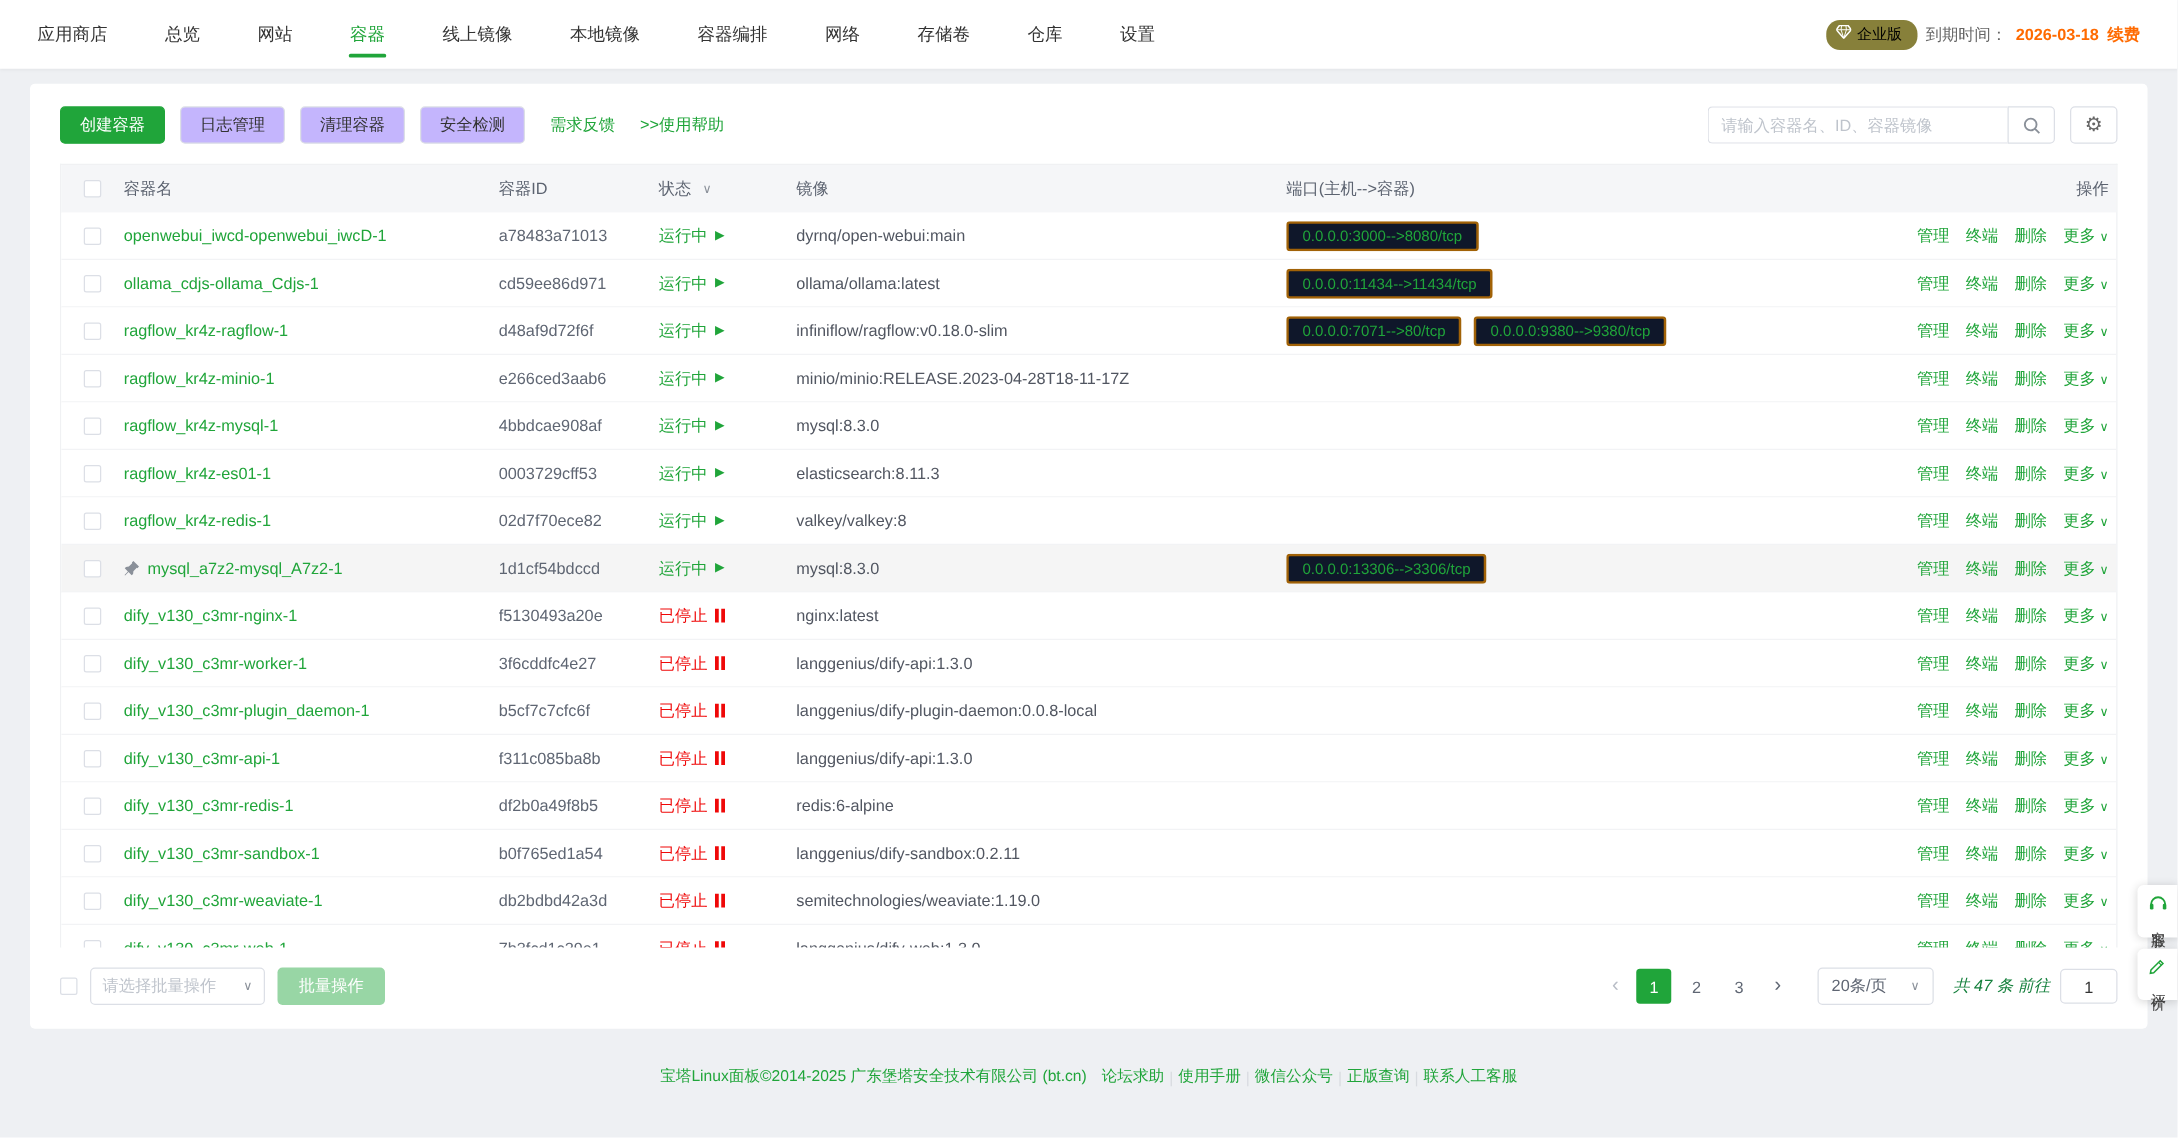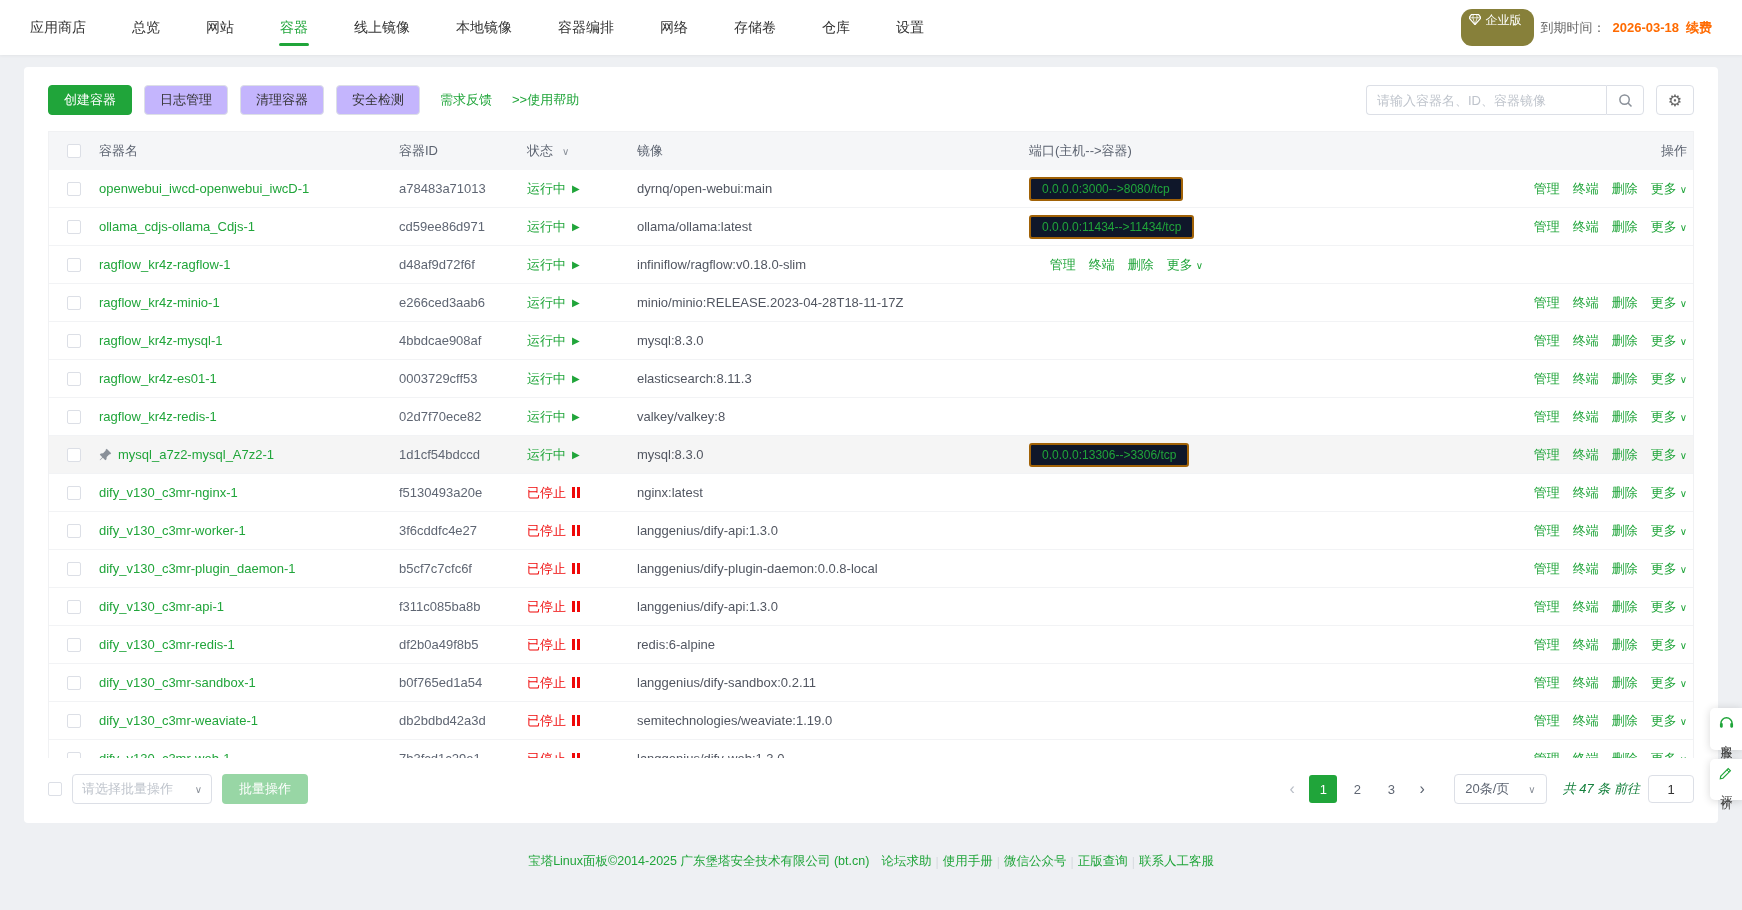--- a/index.html
+++ b/index.html
@@ -11,21 +11,21 @@
   }
   a { text-decoration:none; }
 
   
   .topnav { height:55px; background:#fff; display:flex; align-items:center; padding:0 30px; box-shadow:0 1px 3px rgba(0,0,0,.05); }
   .nav-items { display:flex; gap:46px; }
   .nav-item { font-size:14px; color:#333; cursor:pointer; height:55px; line-height:55px; position:relative; }
   .nav-item.active { color:#20a53a; }
   .nav-item.active::after { content:""; position:absolute; left:50%; transform:translateX(-50%); bottom:9px; width:30px; height:3px; background:#20a53a; border-radius:2px; }
   .nav-right { margin-left:auto; display:flex; align-items:center; gap:7px; font-size:13px; }
-  .edition-badge { display:inline-flex; align-items:center; gap:5px; background:#87803a; color:#ffffff; border-radius:11px; padding:3px 12px 17px 8px; font-size:12px; cursor:pointer; }
+  .edition-badge { display:inline-flex; align-items:center; gap:5px; background:#87803a; color:#000000; border-radius:11px; padding:3px 12px 4px 8px; font-size:12px; cursor:pointer; }
   .expire-label { color:#666; }
   .expire-date { color:#ff6a00; font-weight:bold; }
   .renew-link { color:#ff6a00; font-weight:bold; cursor:pointer; }
 
   
   .card { margin:12px 24px 0; background:#fff; border-radius:4px; padding:18px 24px 18px; height:756px; display:flex; flex-direction:column; }
 
   
   .toolbar { display:flex; align-items:center; gap:12px; }
   .btn { height:30px; line-height:28px; padding:0 15px; border:1px solid #dcdfe6; background:#c4b5fd; border-radius:4px; font-size:13px; color:#333; cursor:pointer; font-family:inherit; }
@@ -221,20 +221,24 @@
       <div class="col-name">
 
         <a class="container-name">ragflow_kr4z-ragflow-1</a>
       </div>
       <div class="col-id">d48af9d72f6f</div>
       <div class="col-status">
         <span class="status-text running">运行中</span>
         <span class="status-icon running">▶</span>
       </div>
       <div class="col-image">infiniflow/ragflow:v0.18.0-slim</div>
+      <div class="col-ports">
+            <span class="port-badge">0.0.0.0:7071--&gt;80/tcp</span>
+            <span class="port-badge">0.0.0.0:9380--&gt;9380/tcp</span>
+          </div>
       <div class="col-actions">
         <a>管理</a>
         <a>终端</a>
         <a>删除</a>
         <a><span>更多</span><span class="chev">∨</span></a>
       </div>
     </div>
 
     <div class="row">
       <div class="col-check">

